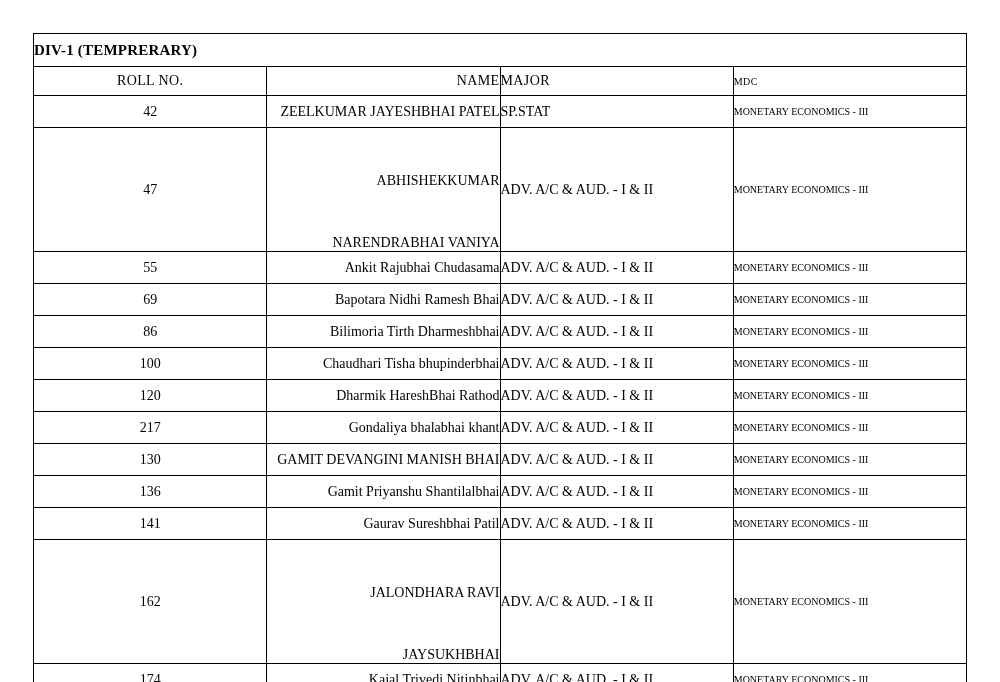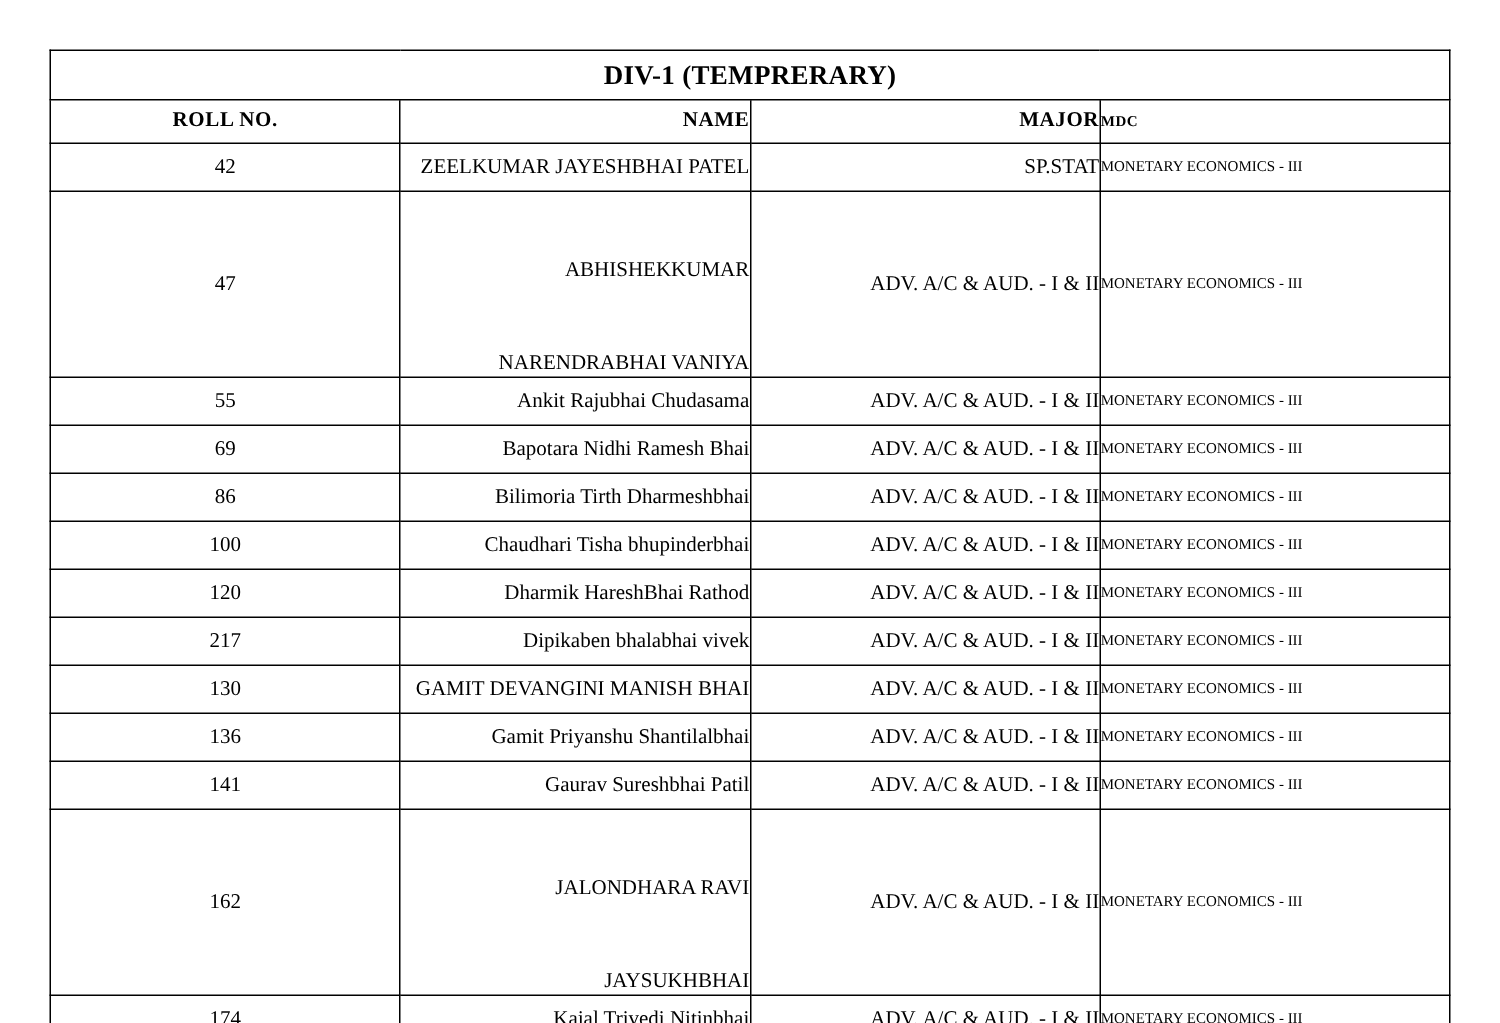--- a/index.html
+++ b/index.html
@@ -25,36 +25,35 @@
     border-collapse: collapse;
     width: 934px;
     table-layout: fixed;
   }
   table.roster td, table.roster th {
     border: 1px solid #000000;
     padding: 0;
     vertical-align: middle;
   }
   .title-cell {
-    text-align: center;
     font-weight: bold;
-    font-size: 18px;
+    font-size: 15px;
     height: 32px;
     letter-spacing: 0.2px;
   }
   .col-head {
     text-align: center;
-    font-weight: bold;
+    font-weight: normal;
     font-size: 14.5px;
     height: 28px;
     letter-spacing: 0.4px;
   }
   .c-roll   { width: 85px;  text-align: center; font-size: 14px; }
   .c-name   { width: 324px; text-align: right;  font-size: 14px; padding-left: 7px; }
-  .c-major  { width: 192px; text-align: right; font-size: 14px; }
+  .c-major  { width: 192px; text-align: left; font-size: 14px; }
   .c-mdc    { width: 333px; text-align: left;  font-size: 10px; padding-left: 5px; }
   tr.data-row { height: 32px; }
   tr.data-row.two-line { height: 42px; }
   .name-line { display: block; line-height: 1.25; margin-top: 44px; }
 </style>
 </head>
 <body>
 
 <div class="page">
   <table class="roster">
@@ -109,21 +108,21 @@
           <td class="c-mdc">MONETARY ECONOMICS - III</td>
         </tr>
         <tr class="data-row">
           <td class="c-roll">120</td>
           <td class="c-name">Dharmik HareshBhai Rathod</td>
           <td class="c-major">ADV. A/C &amp; AUD. - I &amp; II</td>
           <td class="c-mdc">MONETARY ECONOMICS - III</td>
         </tr>
         <tr class="data-row">
           <td class="c-roll">217</td>
-          <td class="c-name">Dipikaben bhalabhai vivek</td>
+          <td class="c-name">Gondaliya bhalabhai khant</td>
           <td class="c-major">ADV. A/C &amp; AUD. - I &amp; II</td>
           <td class="c-mdc">MONETARY ECONOMICS - III</td>
         </tr>
         <tr class="data-row">
           <td class="c-roll">130</td>
           <td class="c-name">GAMIT DEVANGINI MANISH BHAI</td>
           <td class="c-major">ADV. A/C &amp; AUD. - I &amp; II</td>
           <td class="c-mdc">MONETARY ECONOMICS - III</td>
         </tr>
         <tr class="data-row">

